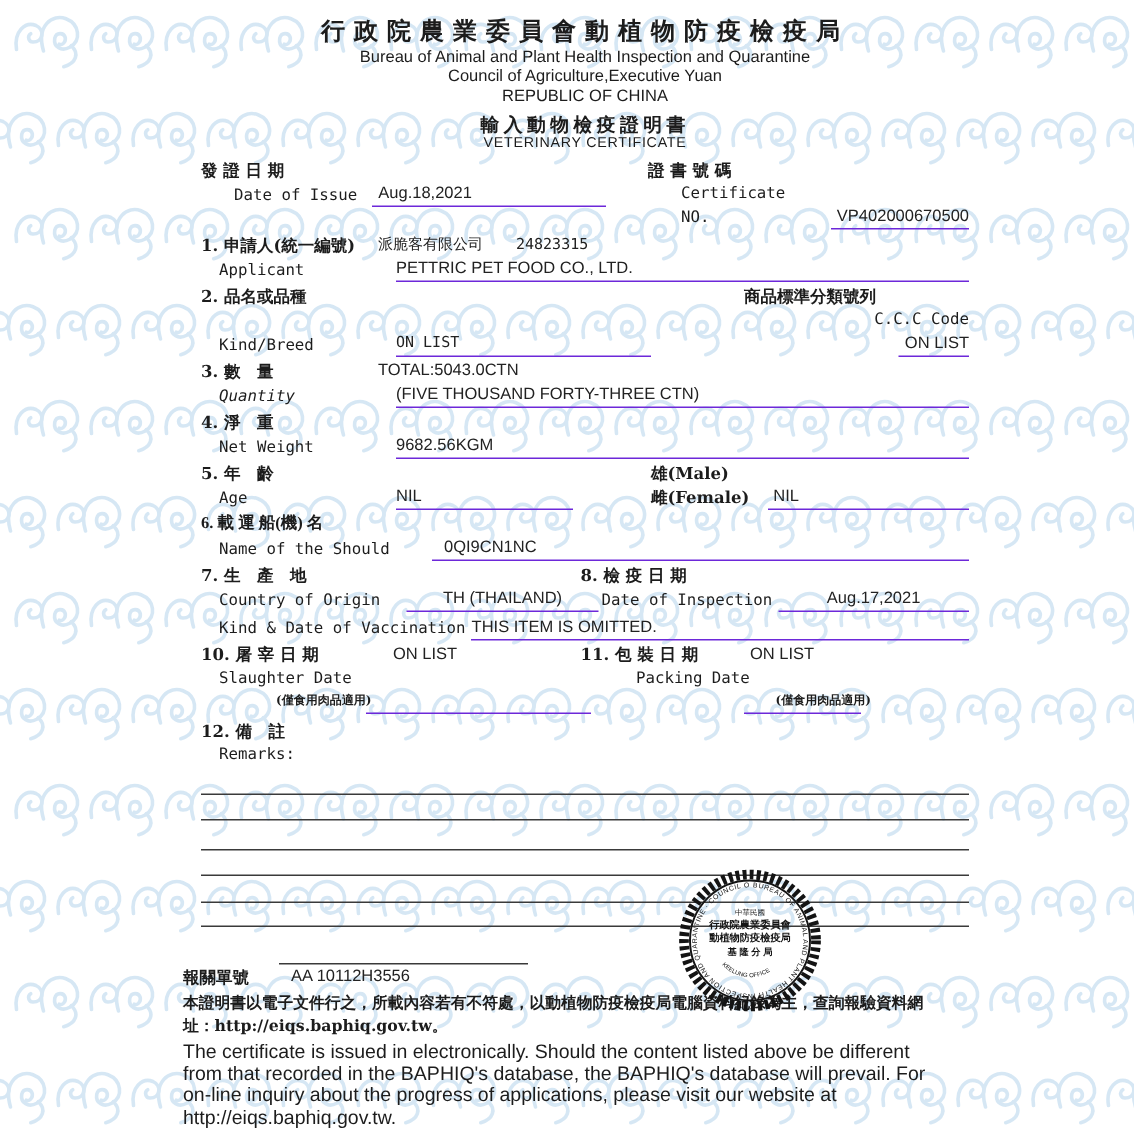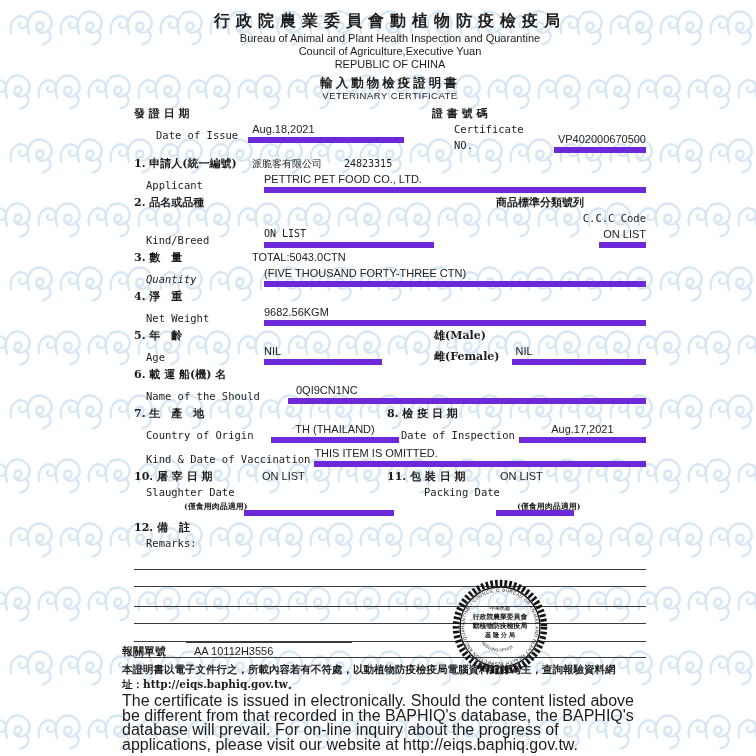--- a/index.html
+++ b/index.html
@@ -21,21 +21,21 @@
   .en-label{font-family:"DejaVu Sans Mono","Liberation Mono",monospace;font-size:10.5px;}
   .val{font-family:"Liberation Sans",sans-serif;font-size:11px;color:#222;}
   .val-mono{font-family:"DejaVu Sans Mono","Liberation Mono",monospace;font-size:10px;color:#222;}
 
   .frow{display:flex;align-items:flex-end;line-height:15px;}
   .field{margin-bottom:2px;}
   .l1{line-height:15px;}
   .l2{line-height:16px;}
   .flabel{width:118px;flex:none;}
   .fval{flex:1;display:flex;align-items:flex-end;}
-  .uline{border-bottom:6px solid #6d28d9;}
+  .uline{border-bottom:1px solid #6d28d9;}
   .fill{flex:1;}
   .pad-val{padding-left:4px;}
 
   .issue-row{display:flex;margin-top:5px;margin-bottom:3px;}
   .issue-left{width:298px;flex:none;}
   .issue-right{flex:1;}
   .lab-pair{display:flex;align-items:flex-end;padding-left:22px;}
 
   .rblock{width:212px;flex:none;display:flex;flex-direction:column;}
   .small-note{font-family:"DejaVu Serif","Liberation Serif",serif;font-size:8px;font-weight:700;line-height:12px;}
@@ -44,21 +44,21 @@
   .remarks-rules{margin-top:2px;}
 
   
   .seal{position:absolute;left:450px;top:577px;width:100px;height:100px;z-index:2;}
 
   
   .bottom{position:absolute;left:122px;top:634px;width:512px;z-index:1;}
   .preline{width:166px;margin-left:64px;border-bottom:1.2px solid #3a3a3a;height:8px;}
   .customs{display:flex;align-items:flex-end;margin-top:1px;line-height:15px;}
   .notice-zh{font-family:"DejaVu Serif","Liberation Serif",serif;font-weight:700;font-size:10.5px;line-height:15px;margin-top:3px;}
-  .notice-en{font-size:16px;line-height:14.5px;margin-top:2px;}
+  .notice-en{font-size:13px;line-height:14.5px;margin-top:2px;}
 </style>
 </head>
 <body>
 
 <div class="page">
 
   <svg class="wm-layer" width="756" height="756" viewBox="0 0 756 756" xmlns="http://www.w3.org/2000/svg">
     <defs>
       <g id="wm-motif" fill="none" stroke-linecap="round" stroke-width="2.4">
         <path d="M3 27 C1 15 9 8 16 11 C22 14 21 22 14 22 C11 22 10 18 12.5 16.5"></path>
@@ -360,21 +360,21 @@
         <div class="fill"></div>
         <div class="rblock" style="flex-direction:row;align-items:flex-end;">
           <span class="zh">雌(Female)</span>
           <span class="val uline pad-val fill" style="margin-left:12px;">NIL</span>
         </div>
       </div>
     </div>
 
     <div class="field">
       <div class="frow l1">
-        <div class="flabel zh" style="width:200px;">6. 載 運 船(機) 名</div>
+        <div class="flabel zh" style="width:200px;font-family:Liberation Serif, serif;">6. 載 運 船(機) 名</div>
       </div>
       <div class="frow l2">
         <div class="flabel en-label" style="width:142px;padding-left:12px;">Name of the Should</div>
         <div class="fval uline">
             <span class="val" style="padding-left:8px;">0QI9CN1NC</span>
           </div>
       </div>
     </div>
 
     <div class="field">

